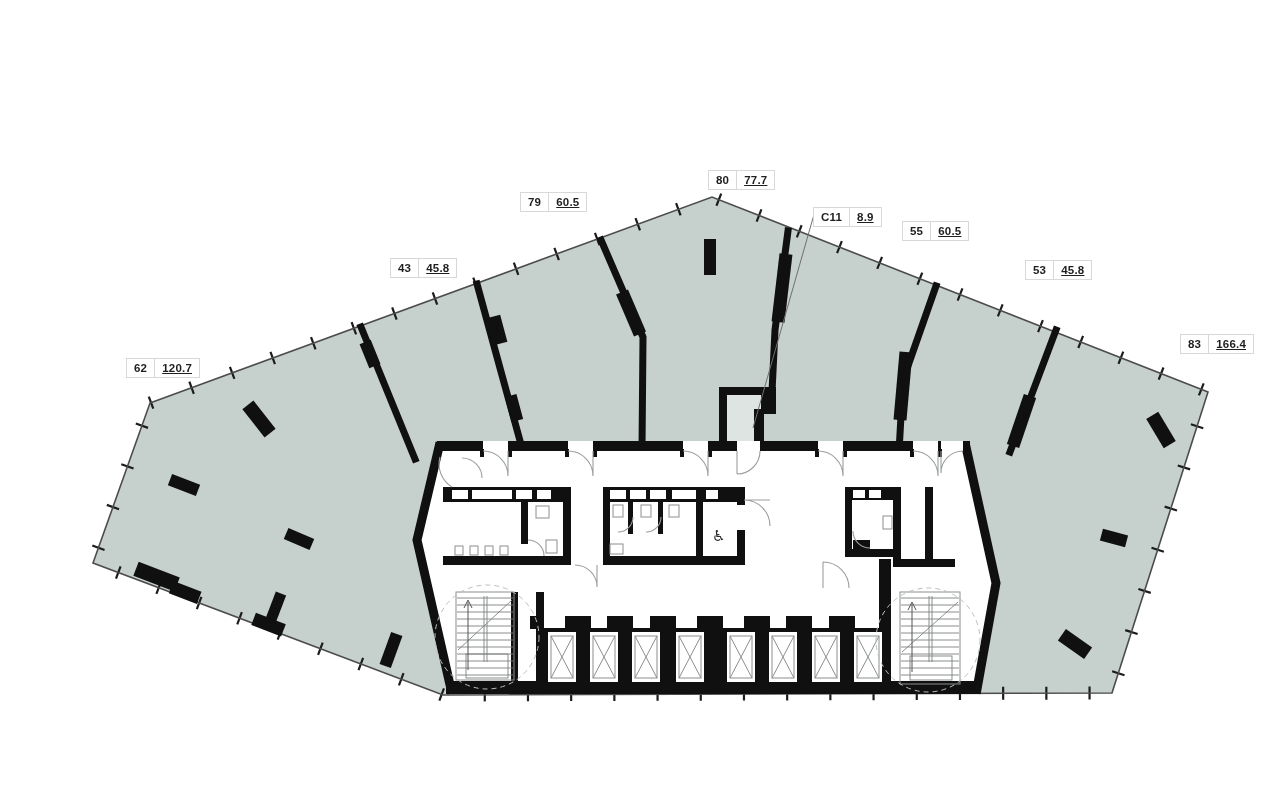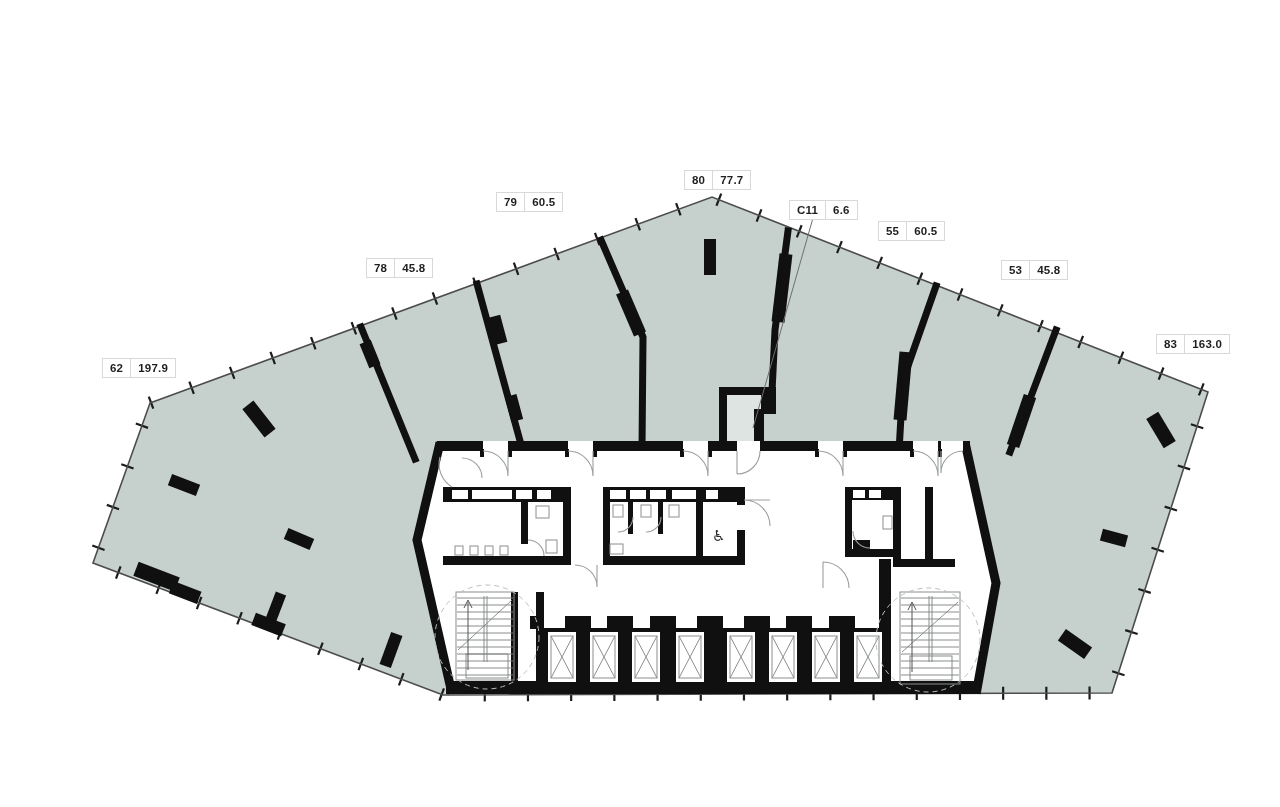--- a/index.html
+++ b/index.html
@@ -1,23 +1,23 @@
 <!DOCTYPE html>
 <html><head>
 <meta charset="utf-8">
 <style>
   html,body{margin:0;padding:0;background:#ffffff;}
   .stage{position:relative;width:1280px;height:807px;background:#ffffff;overflow:hidden;
          font-family:"Liberation Sans",sans-serif;}
   svg{position:absolute;left:0;top:0;}
   .unit-label{position:absolute;display:flex;background:#fff;border:1px solid #d8d8d8;
               height:20px;box-sizing:border-box;align-items:stretch;
-              font-weight:700;font-size:11.5px;color:#1e1e1e;letter-spacing:.2px;white-space:nowrap;}
+              font-weight:700;font-size:11.5px;color:#1e1e1e;letter-spacing:.2px;white-space:nowrap;margin-left:24px;}
   .unit-id{display:flex;align-items:center;padding:0 7px;border-right:1px solid #d8d8d8;}
-  .unit-area{display:flex;align-items:center;padding:0 7px;}
+  .unit-area{display:flex;align-items:center;padding:0 7px;text-decoration:underline;}
 </style>
 </head>
 <body>
 
 <div class="stage">
 
 <svg width="1280" height="807" viewBox="0 0 1280 807">
 
   <g>
     <polygon points="150,403 712,197 1208,392 1112,693 443,695 93,563" fill="#c6d0cd" stroke="none"></polygon>
@@ -280,44 +280,44 @@
       <path d="M853,531 A17,17 0 0 0 870,548"></path>
       <path d="M462,458 A20,20 0 0 1 482,478"></path>
     </g>
   </g>
 
   <line x1="815" y1="211" x2="753" y2="428" stroke="#6f6f6f" stroke-width="1"></line>
 </svg>
 
   <div class="unit-label" style="left:102px;top:358px">
     <span class="unit-id">62</span>
-    <span class="unit-area">197.9</span>
+    <span class="unit-area">120.7</span>
   </div>
   <div class="unit-label" style="left:366px;top:258px">
-    <span class="unit-id">78</span>
+    <span class="unit-id">43</span>
     <span class="unit-area">45.8</span>
   </div>
   <div class="unit-label" style="left:496px;top:192px">
     <span class="unit-id">79</span>
     <span class="unit-area">60.5</span>
   </div>
   <div class="unit-label" style="left:684px;top:170px">
     <span class="unit-id">80</span>
     <span class="unit-area">77.7</span>
   </div>
-  <div class="unit-label" style="left:789px;top:200px">
+  <div class="unit-label" style="left:789px;top:207px">
     <span class="unit-id">C11</span>
-    <span class="unit-area">6.6</span>
+    <span class="unit-area">8.9</span>
   </div>
   <div class="unit-label" style="left:878px;top:221px">
     <span class="unit-id">55</span>
     <span class="unit-area">60.5</span>
   </div>
   <div class="unit-label" style="left:1001px;top:260px">
     <span class="unit-id">53</span>
     <span class="unit-area">45.8</span>
   </div>
   <div class="unit-label" style="left:1156px;top:334px">
     <span class="unit-id">83</span>
-    <span class="unit-area">163.0</span>
+    <span class="unit-area">166.4</span>
   </div>
 
 </div>
 
 </body></html>

